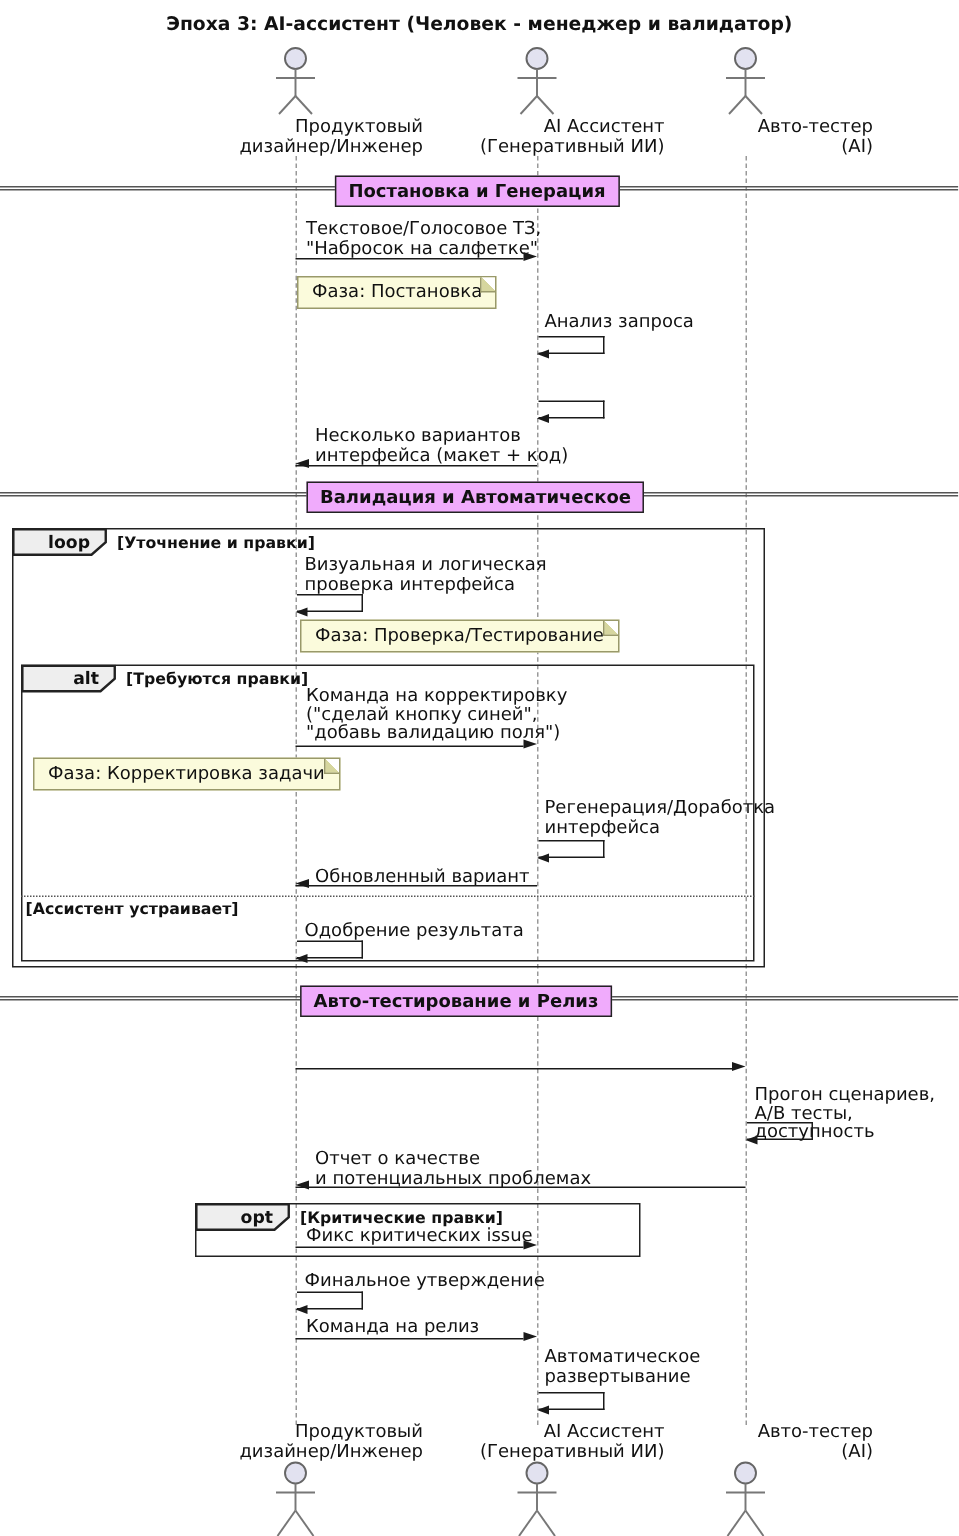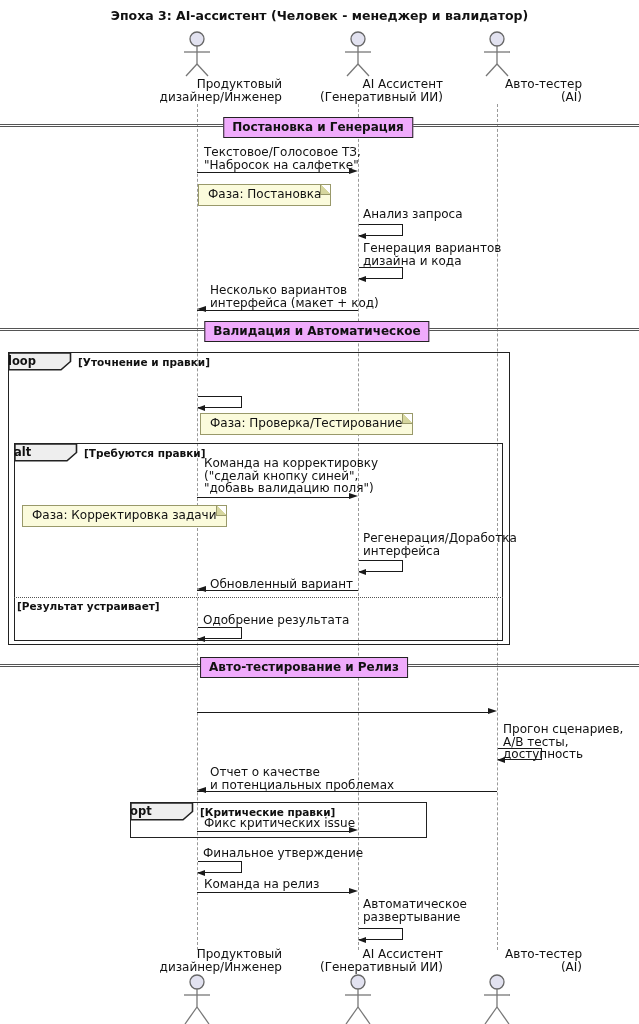--- a/index.html
+++ b/index.html
@@ -6,21 +6,21 @@
   *{box-sizing:border-box;font-family:"DejaVu Sans",sans-serif;}
   .canvas{position:relative;width:639px;height:1024px;background:#ffffff;overflow:hidden;color:#111;}
   .title{position:absolute;left:0;top:8px;width:639px;text-align:center;font-size:12.5px;font-weight:bold;}
   .lifeline{position:absolute;width:0;border-left:1px dashed #999;}
   .actor-label{position:absolute;width:170px;text-align:right;font-size:12px;line-height:13px;}
   .actor-label span{display:block;}
   .divlines{position:absolute;left:0;width:639px;height:3px;border-top:1.4px solid #555;border-bottom:1.4px solid #555;}
   .divlabel{position:absolute;transform:translateX(-50%);background:#f0abfc;border:1.6px solid #222;padding:2px 8px 3px;font-size:12px;font-weight:bold;white-space:nowrap;}
   .frame{position:absolute;border:1.7px solid #222;}
   .tab{position:absolute;}
-  .tab-text{position:absolute;width:52px;text-align:left;font-size:11.5px;font-weight:bold;line-height:13px;}
+  .tab-text{position:absolute;width:52px;text-align:right;font-size:11.5px;font-weight:bold;line-height:13px;}
   .guard{position:absolute;font-size:10.5px;font-weight:bold;line-height:12px;white-space:nowrap;}
   .else-line{position:absolute;border-top:1px dotted #555;height:0;}
   .note{position:absolute;background:#FBFBDC;border:1px solid #99996a;padding:3px 9px 4px;font-size:12px;line-height:13px;white-space:nowrap;}
   .note::after{content:"";position:absolute;top:0;right:0;width:9px;height:9px;
     background:linear-gradient(225deg,#ffffff 49%,#d6d69e 50%);border-left:1px solid #99996a;border-bottom:1px solid #99996a;}
   .lbl{position:absolute;font-size:12px;line-height:12.5px;white-space:pre-line;}
   .ln{position:absolute;height:0;border-top:1.2px solid #1a1a1a;}
   .ar{position:absolute;width:0;height:0;border-top:3.5px solid transparent;border-bottom:3.5px solid transparent;}
   .ar.r{border-left:9px solid #1a1a1a;}
   .ar.l{border-right:9px solid #1a1a1a;}
@@ -88,50 +88,50 @@
   <span class="tab-text" style="left:8px;top:355px">loop</span>
   <div class="guard" style="left:78px;top:356px">[Уточнение и правки]</div>
 
   <div class="frame" style="left:14px;top:443px;width:489px;height:198px;border-width:1.5px"></div>
   <svg class="tab" style="left:14px;top:443px" width="64" height="19" viewBox="0 0 64 19">
     <path d="M0.9,0.9 H62.5 V9.5 L53,17.8 H0.9 Z" fill="#EEEEEE" stroke="#222" stroke-width="1.6"></path>
   </svg>
   <span class="tab-text" style="left:14px;top:446px">alt</span>
   <div class="guard" style="left:84px;top:447px">[Требуются правки]</div>
   <div class="else-line" style="left:14px;top:597px;width:489px"></div>
-  <div class="guard" style="left:17px;top:600px">[Результат устраивает]</div>
+  <div class="guard" style="left:17px;top:600px">[Ассистент устраивает]</div>
 
   <div class="frame" style="left:130px;top:802px;width:297px;height:36px"></div>
   <svg class="tab" style="left:130px;top:802px" width="64" height="19" viewBox="0 0 64 19">
     <path d="M0.9,0.9 H62.5 V9.5 L53,17.8 H0.9 Z" fill="#EEEEEE" stroke="#222" stroke-width="1.6"></path>
   </svg>
   <span class="tab-text" style="left:130px;top:805px">opt</span>
   <div class="guard" style="left:200px;top:806px">[Критические правки]</div>
 
   <div class="note" style="left:198px;top:184px">Фаза: Постановка</div>
   <div class="note" style="left:200px;top:413px">Фаза: Проверка/Тестирование</div>
   <div class="note" style="left:22px;top:505px">Фаза: Корректировка задачи</div>
 
   <div class="lbl" style="left:204px;top:146px">Текстовое/Голосовое ТЗ,
 "Набросок на салфетке"</div>
   <div class="ln" style="left:197px;top:172px;width:152px"></div>
   <div class="ar r" style="left:349px;top:168px"></div>
 
   <div class="lbl" style="left:363px;top:208px">Анализ запроса</div>
   <div class="self" style="left:359px;top:224px"></div>
 
-  <div class="lbl" style="left:363px;top:242px">Генерация вариантов
-дизайна и кода</div>
   <div class="self" style="left:359px;top:267px"></div>
 
   <div class="lbl" style="left:210px;top:284px">Несколько вариантов
 интерфейса (макет + код)</div>
   <div class="ln" style="left:197px;top:310px;width:161px"></div>
   <div class="ar l" style="left:197px;top:306px"></div>
 
+  <div class="lbl" style="left:203px;top:370px">Визуальная и логическая
+проверка интерфейса</div>
   <div class="self" style="left:198px;top:396px"></div>
 
   <div class="lbl" style="left:204px;top:457px">Команда на корректировку
 ("сделай кнопку синей",
 "добавь валидацию поля")</div>
   <div class="ln" style="left:197px;top:497px;width:152px"></div>
   <div class="ar r" style="left:349px;top:493px"></div>
 
   <div class="lbl" style="left:363px;top:532px">Регенерация/Доработка
 интерфейса</div>

